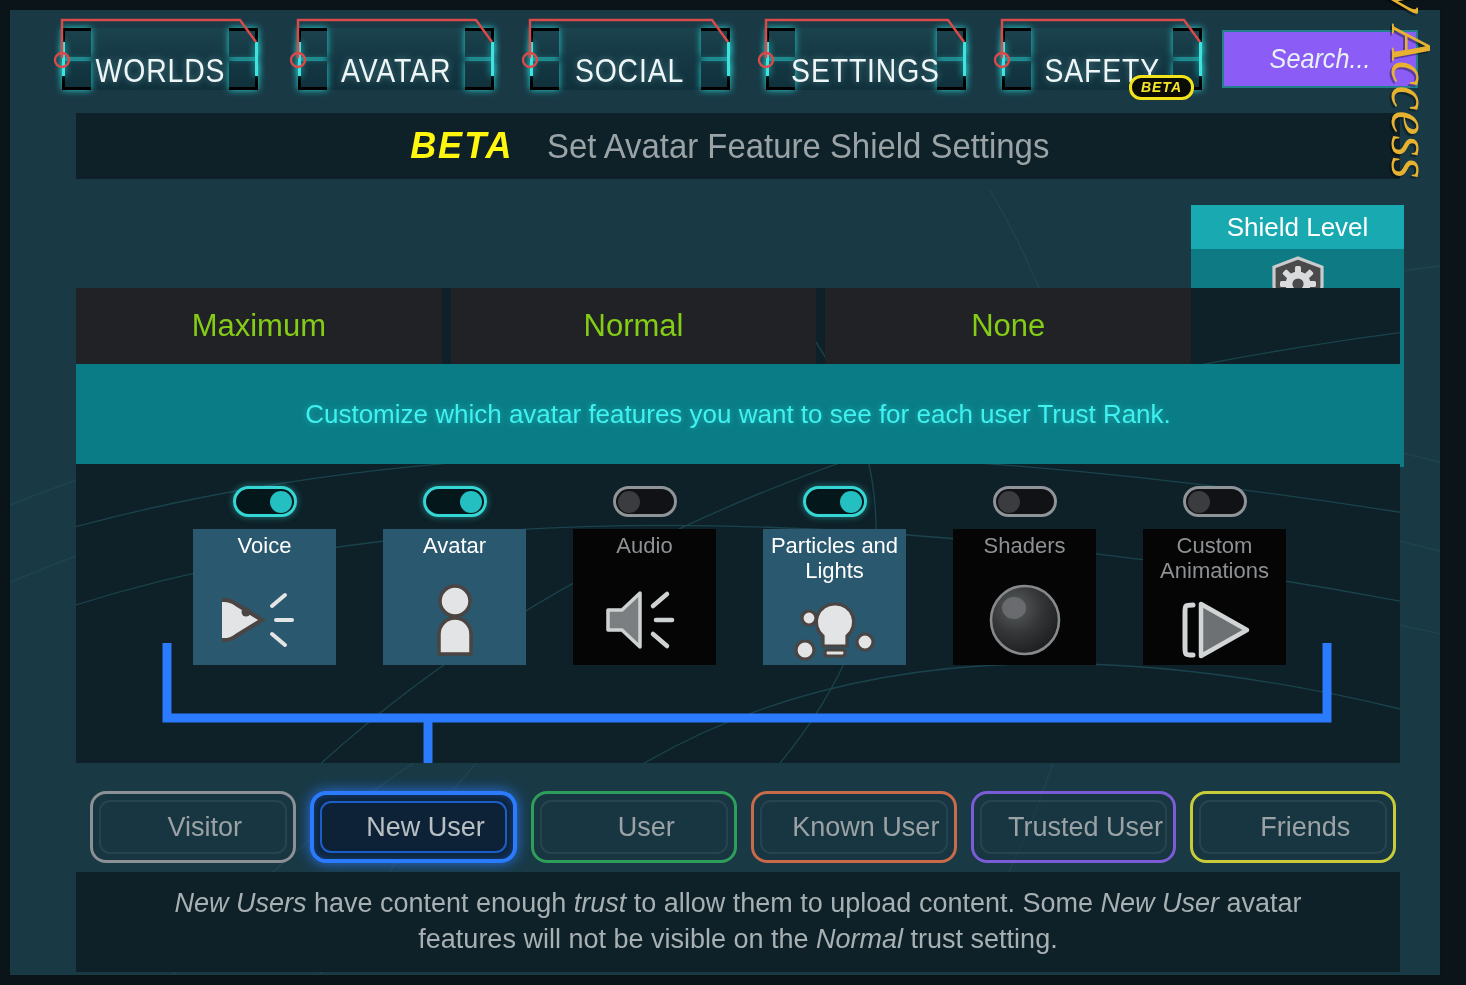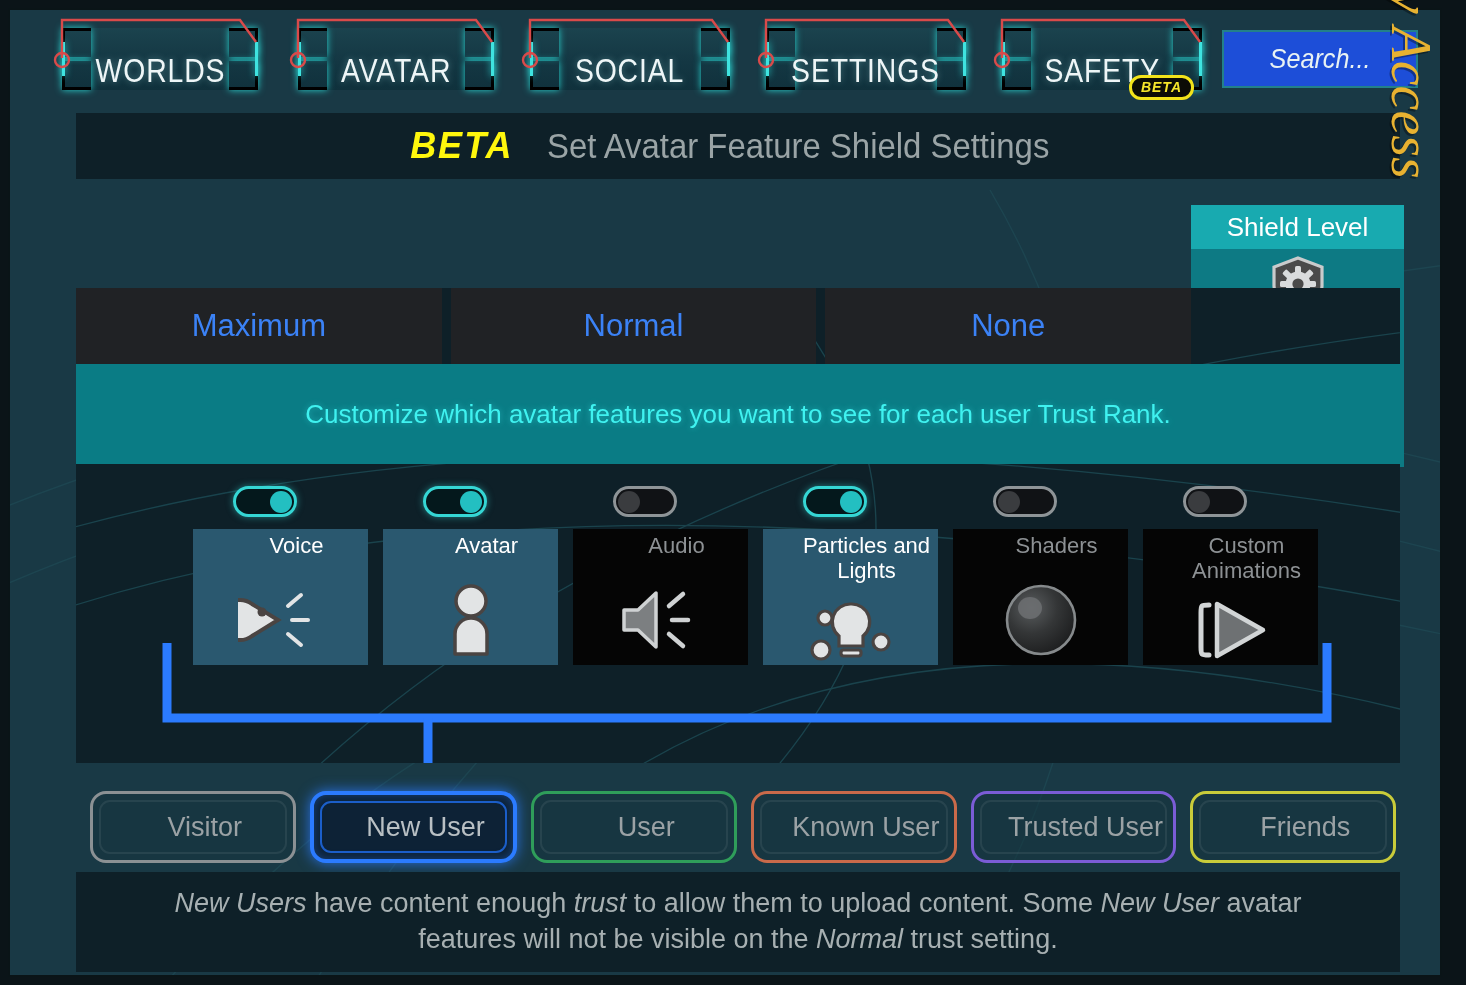--- a/index.html
+++ b/index.html
@@ -108,21 +108,21 @@
     line-height: 1.15;
   }
 
   .searchbox {
     position: absolute;
     left: 1212px;
     top: 20px;
     width: 196px;
     height: 58px;
     border: 2px solid #23808a;
-    background: #1d4ed8;
+    background: #8b5cf6;
     box-sizing: border-box;
     display: flex;
     align-items: center;
     justify-content: center;
   }
   .searchbox .ph {
     color: #e8f2f3;
     font-size: 28px;
     font-style: italic;
     font-family: "Liberation Sans Narrow", "Liberation Sans", sans-serif;
@@ -258,21 +258,21 @@
     height: 76px;
     display: flex;
     gap: 9px;
   }
   .preset {
     flex: 1;
     background: #202225;
     display: flex;
     align-items: center;
     justify-content: center;
-    color: #3b82f6;
+    color: #84cc16;
     font-size: 31px;
     font-family: "Liberation Sans Narrow", "Liberation Sans", sans-serif;
     cursor: pointer;
   }
 
   .infobar {
     position: absolute;
     left: 0;
     top: 76px;
     width: 1324px;
@@ -332,21 +332,20 @@
   .toggle.off .knob { left: 2px; background: #3a3c3f; }
 
   .card {
     width: 143px;
     height: 136px;
     position: relative;
     display: flex;
     flex-direction: column;
     align-items: center;
     cursor: pointer;
-    padding-left: 32px;
   }
   .card.on { background: #2a586f; }
   .card.off { background: #050505; }
   .card .cname {
     margin-top: 5px;
     text-align: center;
     font-size: 22px;
     line-height: 1.12;
     font-family: "Liberation Sans Narrow", "Liberation Sans", sans-serif;
     padding: 0 4px;

